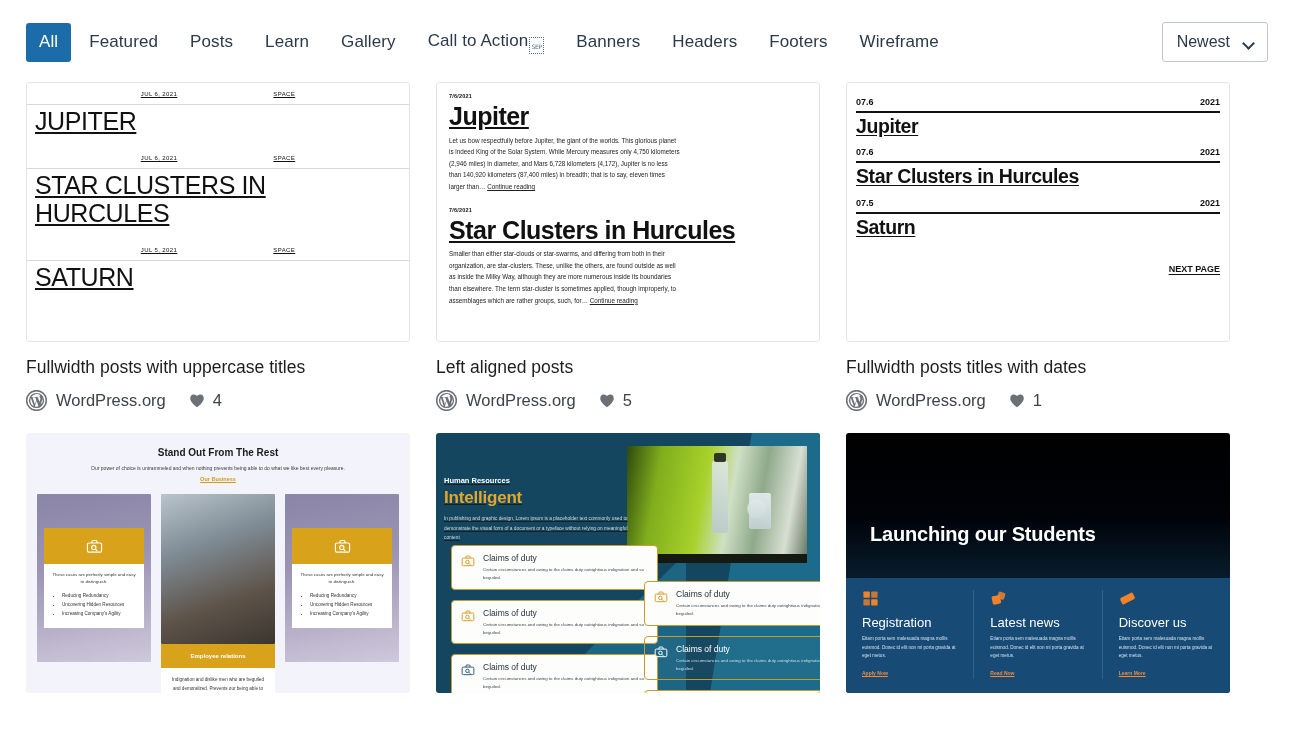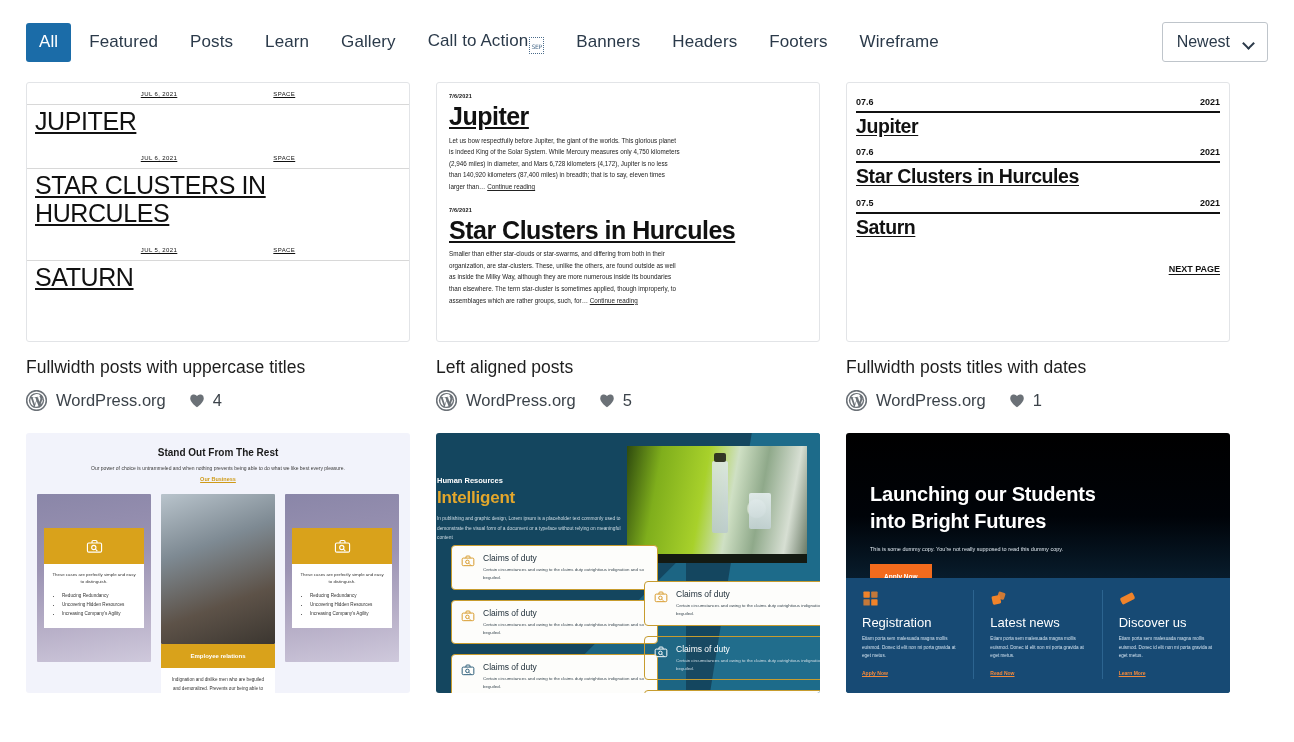--- a/index.html
+++ b/index.html
@@ -137,21 +137,21 @@
   .p5 { background: #14465f; position: relative; overflow: hidden; }
   .p5 .wedge {
     position: absolute; right: 0; top: 0; width: 110px; height: 260px;
     background: #1d6b8a; clip-path: polygon(38% 0, 100% 0, 100% 100%, 0 100%);
   }
   .p5 .wedge2 {
     position: absolute; left: 110px; bottom: 0; width: 140px; height: 140px;
     background: #1d6b8a; clip-path: polygon(100% 0, 100% 100%, 0 100%);
     opacity: .85;
   }
-  .p5-left { position: absolute; left: 1px; top: 43px; width: 190px; z-index: 3; }
+  .p5-left { position: absolute; left: 8px; top: 43px; width: 190px; z-index: 3; text-decoration: underline; }
   .p5-kicker { color: #fff; font-size: 7.5px; font-weight: 700; }
   .p5-head { color: #e3a72c; font-size: 17px; font-weight: 700; margin-top: 3px; letter-spacing: -.2px; }
   .p5-body { color: #cfdde5; font-size: 4.8px; line-height: 2.05; margin-top: 6px; }
   .p5-photo {
     position: absolute; right: 13px; top: 13px; width: 180px; height: 117px; z-index: 3;
     background:
       radial-gradient(circle at 72% 58%, rgba(255,255,255,.55) 0 6%, transparent 7%),
       linear-gradient(100deg, #2e4a0e 0%, #7fae1c 18%, #a8d12b 42%, #cfe0c4 57%, #8fa98a 72%, #d7dfd3 88%, #6a7a66 100%);
       border-bottom: 9px solid #141a12;
   }
@@ -171,21 +171,21 @@
   .claim.light .claim-h { color: #1b2b36; }
   .claim.light .claim-p { color: #3a4851; }
   .claim.dark .claim-h { color: #ffffff; }
   .claim.dark .claim-p { color: #cfdde5; }
   .col-a { left: 15px; top: 112px; width: 207px; display: flex; flex-direction: column; gap: 10px; }
   .col-b { left: 208px; top: 148px; width: 207px; display: flex; flex-direction: column; gap: 10px; }
 
   
   .p6 { background: linear-gradient(180deg, #000000 0%, #000308 32%, #0a2336 62%, #0f3a5c 86%, #14466e 100%); position: relative; }
   .p6-hero { padding: 48px 0 0 24px; }
-  .p6-h { color: #fff; font-size: 20px; font-weight: 700; line-height: 1.35; letter-spacing: -.2px; }
+  .p6-h { color: #fff; font-size: 20px; font-weight: 700; line-height: 1.35; letter-spacing: -.2px; margin-top: 40px; }
   .p6-sub { color: #dfe7ee; font-size: 5.5px; line-height: 1.9; margin-top: 9px; }
   .p6-btn {
     display: inline-block; background: #f26b1d; color: #fff;
     font-size: 6.5px; font-weight: 700; padding: 9px 14px; margin-top: 10px;
   }
   .p6-cols { position: absolute; left: 0; right: 0; bottom: 0; display: flex; background: #174a74; padding: 12px 0 14px 0; }
   .p6-col { flex: 1; padding: 0 16px; border-right: 1px solid #2c6490; }
   .p6-col:last-child { border-right: none; }
   .p6-col svg { width: 17px; height: 17px; display: block; }
   .p6-ch { color: #fff; font-size: 13px; margin-top: 8px; }

